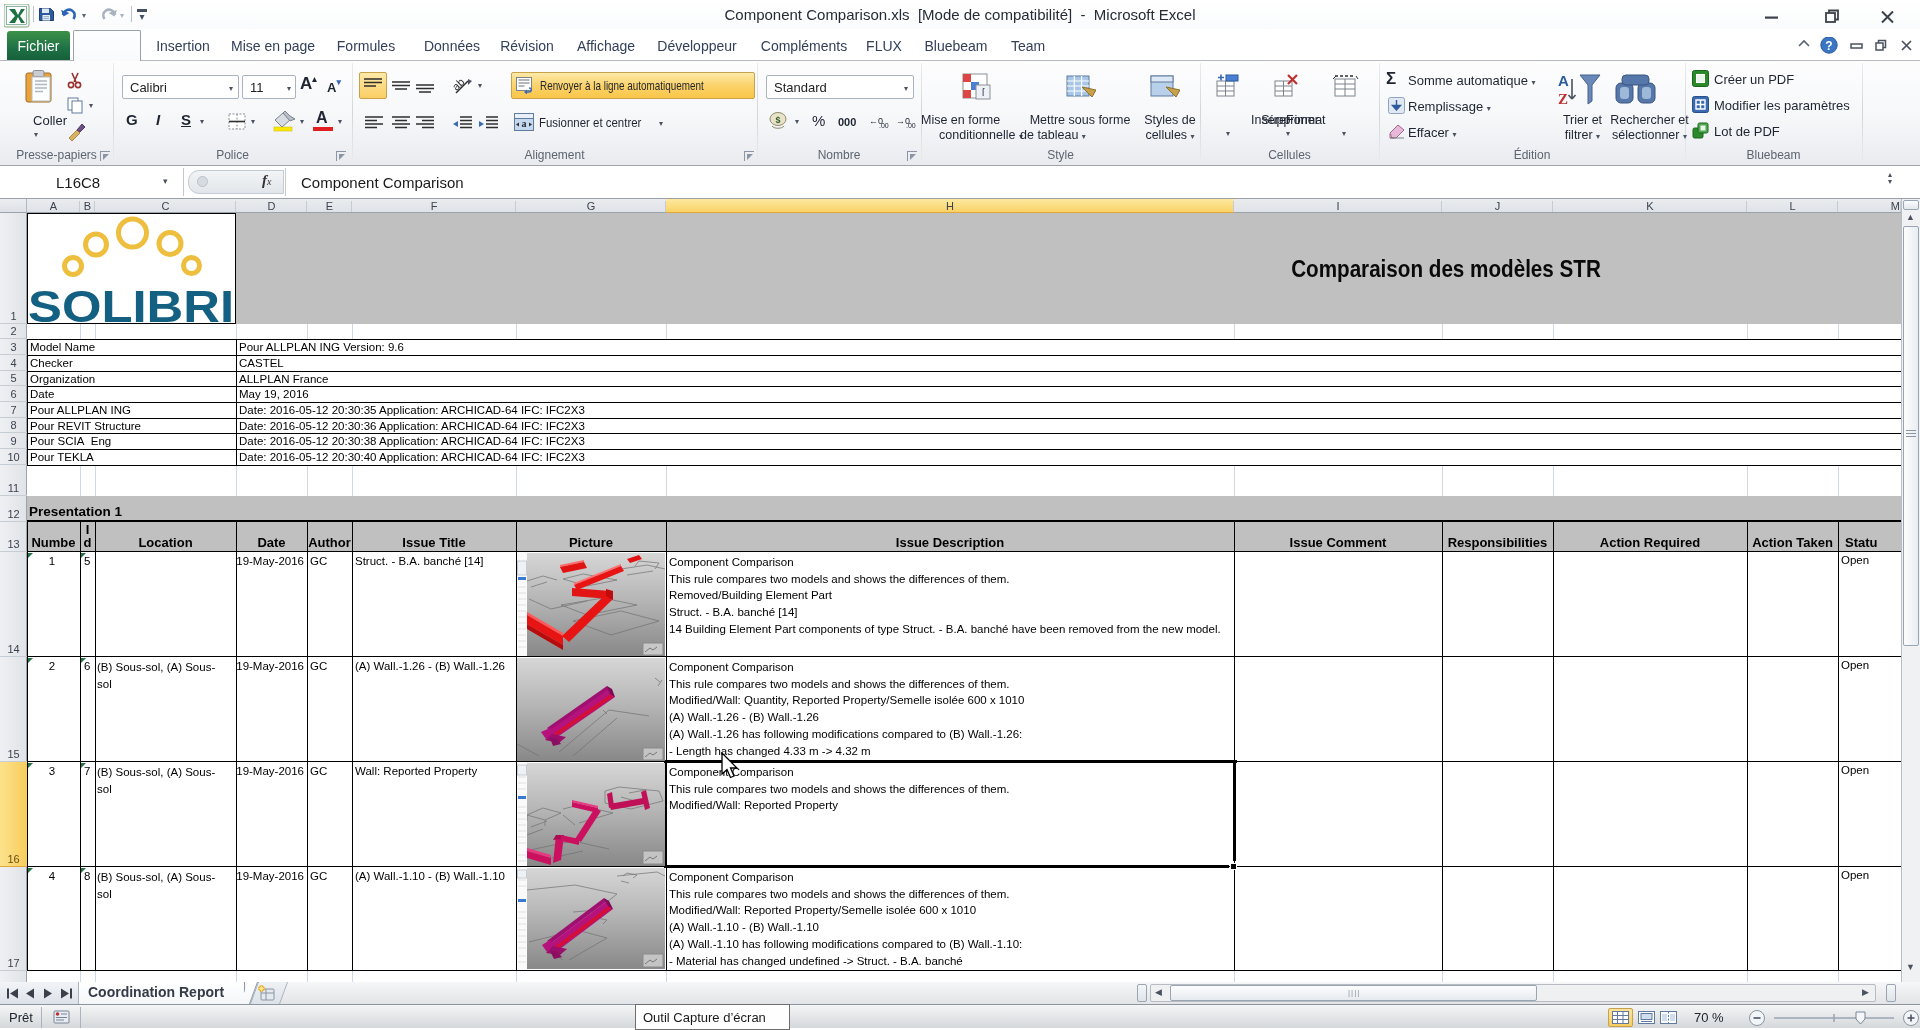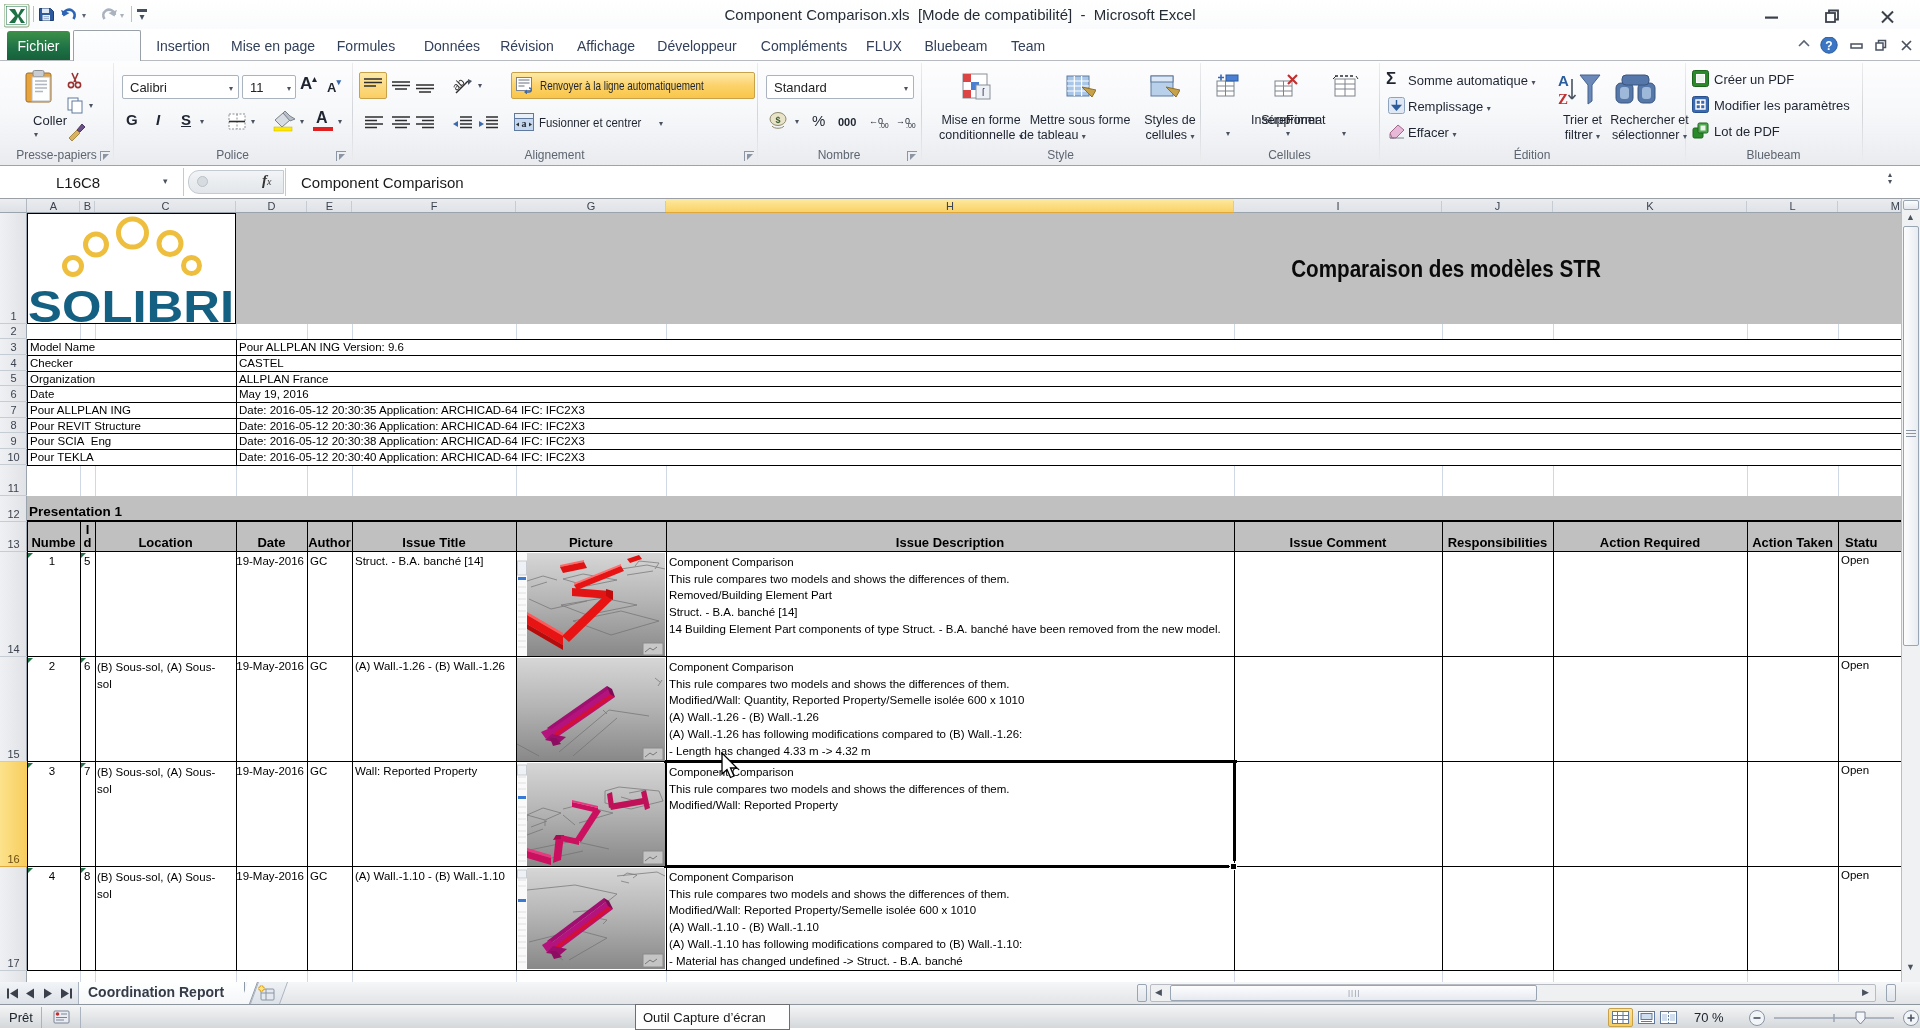--- a/index.html
+++ b/index.html
@@ -260,21 +260,21 @@
   </svg>
 
   <svg class="abs" style="left:962px;top:12px" width="30" height="28" viewBox="0 0 30 28">
     <rect x="1" y="1" width="24" height="24" fill="#fff" stroke="#8a8f96"></rect>
     <rect x="1" y="1" width="8" height="8" fill="#d44"></rect>
         <rect x="9" y="9" width="8" height="8" fill="#4a7fd4"></rect>
         <rect x="1" y="17" width="8" height="8" fill="#d44"></rect>
     <rect x="14" y="12" width="14" height="14" fill="#eef2f7" stroke="#8a8f96"></rect>
     <text x="21" y="23" font-size="10" text-anchor="middle" fill="#335" font-family="Liberation Sans">ſ</text>
   </svg>
-  <div class="abs t" style="left:921px;top:52px;width:120px;text-align:center;font-size:12.5px;color:#1e2430">Mise en forme</div>
+  <div class="abs t" style="left:921px;top:52px;width:120px;text-align:left;font-size:12.5px;color:#1e2430">Mise en forme</div>
   <div class="abs t" style="left:921px;top:67px;width:120px;text-align:center;font-size:12.5px;color:#1e2430">conditionnelle <span class="carr" style="position:static">▾</span></div>
   <svg class="abs" style="left:1066px;top:12px" width="30" height="28" viewBox="0 0 30 28">
     <rect x="1" y="3" width="22" height="20" fill="#a8c6e8" stroke="#5f7a9e"></rect>
     <path d="M1 8 h22 M1 13 h22 M1 18 h22 M8.3 3 v20 M15.6 3 v20" stroke="#fff" stroke-width="1.2"></path>
     <path d="M16 14 l10 10 4-7z" fill="#c8a24a" stroke="#8e6f2a"></path>
   </svg>
   <div class="abs t" style="left:1020px;top:52px;width:120px;text-align:center;font-size:12.5px;color:#1e2430">Mettre sous forme</div>
   <div class="abs t" style="left:1020px;top:67px;width:120px;text-align:left;font-size:12.5px;color:#1e2430">de tableau <span class="carr" style="position:static">▾</span></div>
   <svg class="abs" style="left:1150px;top:12px" width="30" height="28" viewBox="0 0 30 28">
     <rect x="1" y="3" width="22" height="20" fill="#b8d0ea" stroke="#5f7a9e"></rect>

